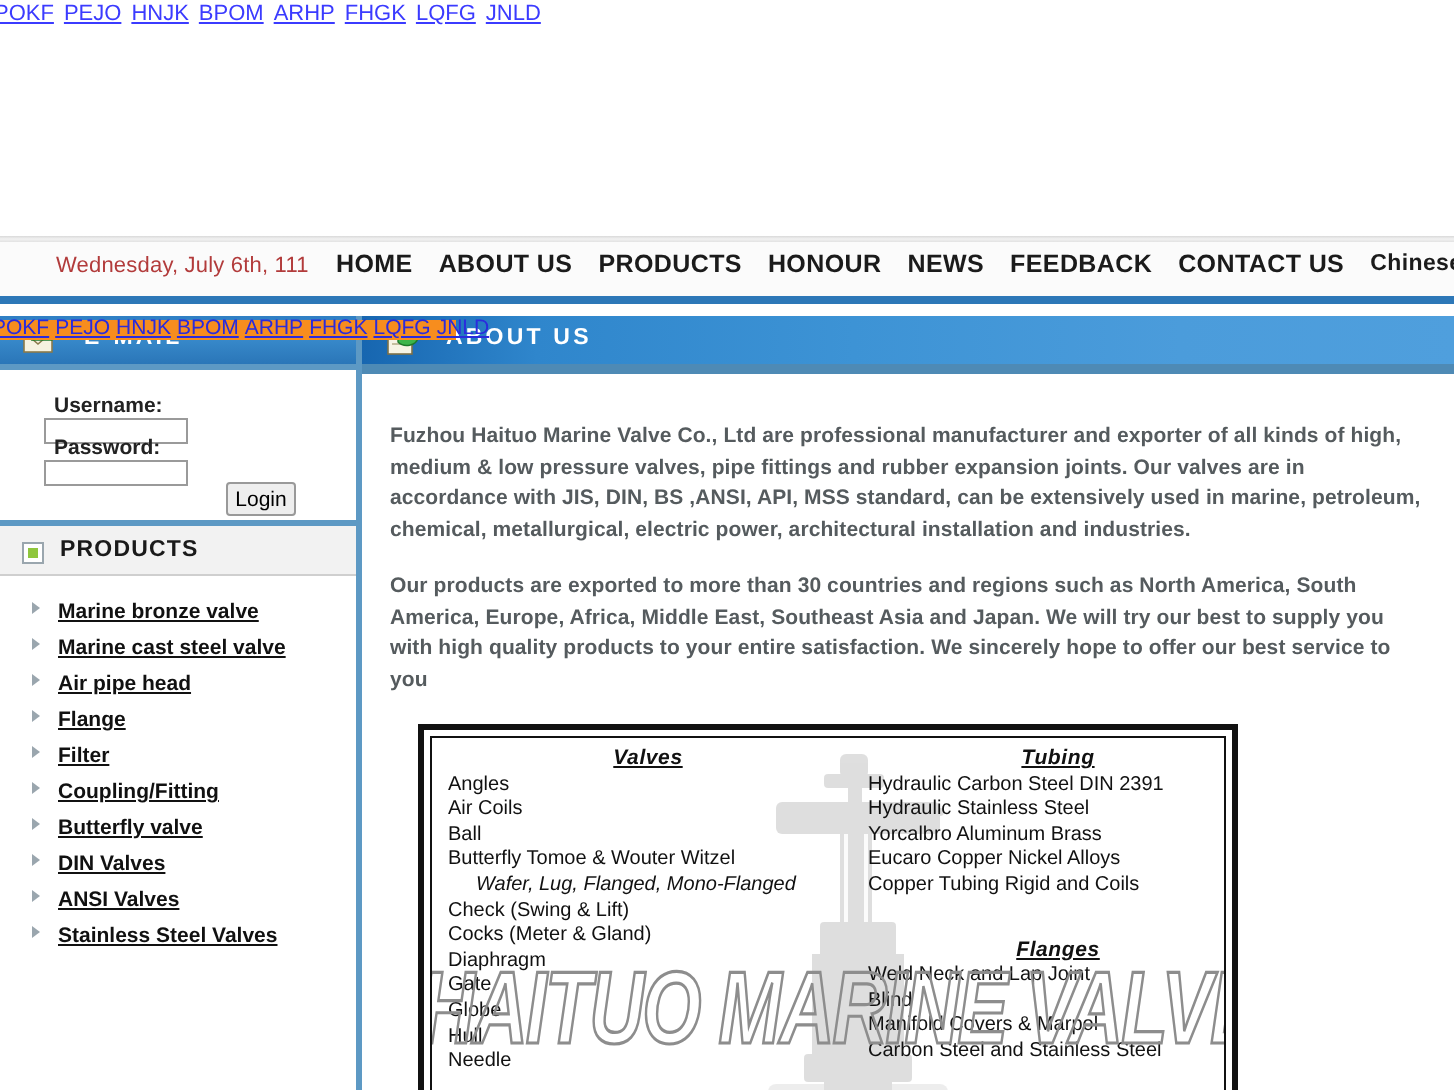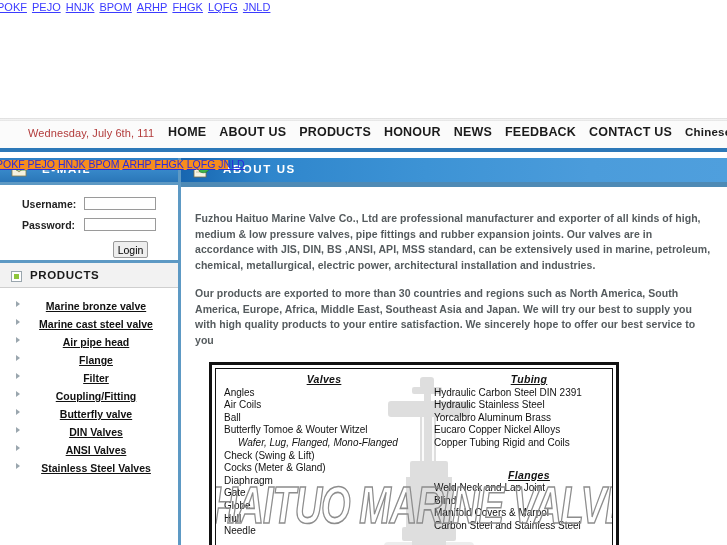--- a/index.html
+++ b/index.html
@@ -174,20 +174,21 @@
     position: relative;
     width: 178px;
     height: 75px;
     background: #ffffff;
     border-bottom: 3px solid #5d99c4;
   }
   .field-row {
     position: absolute;
     display: flex;
     align-items: center;
+    flex-direction: column;
   }
   .field-label {
     font-size: 10.5px;
     font-weight: bold;
     color: #222;
     width: 62px;
     text-align: left;
   }
   .field-input {
     width: 72px;
@@ -243,22 +244,21 @@
   .prod-list {
     list-style: none;
     margin: 0;
     padding: 8px 0 0 0;
     width: 178px;
   }
   .prod-list li {
     position: relative;
     height: 18px;
     line-height: 18px;
-    padding-left: 14px;
-    text-align: center;
+    padding-left: 29px;
   }
   .prod-list li .arrow {
     position: absolute;
     left: 16px; top: 5px;
     width: 0; height: 0;
     border-left: 4px solid #9aa6ae;
     border-top: 3.5px solid transparent;
     border-bottom: 3.5px solid transparent;
   }
   .prod-list li a {

